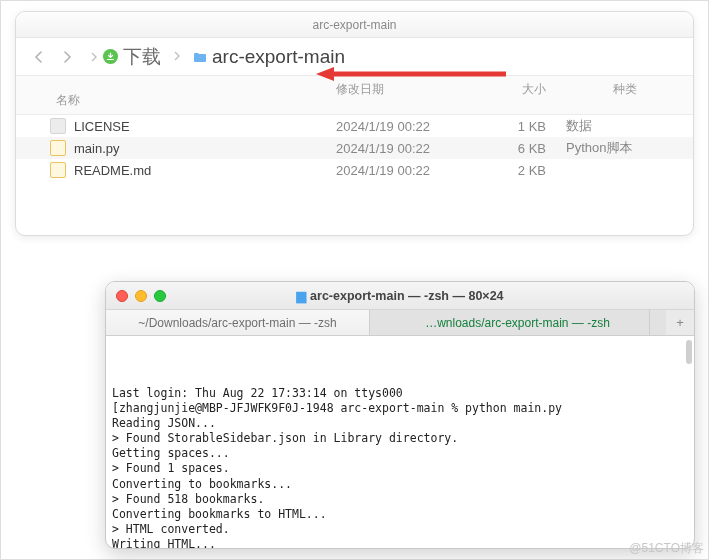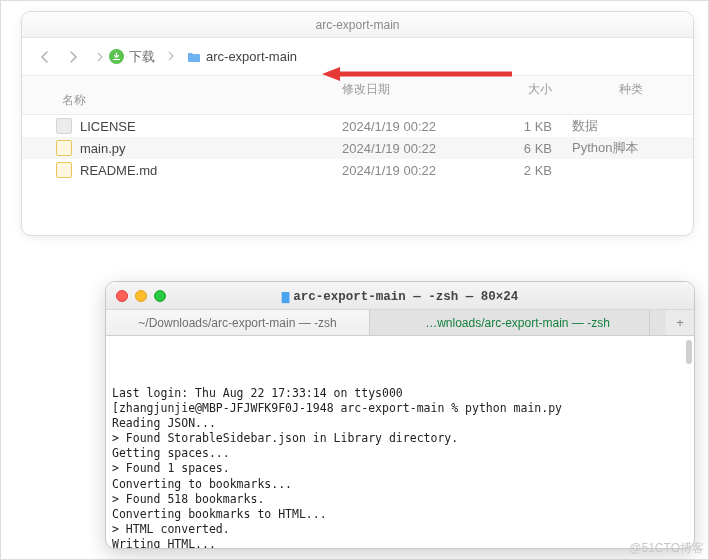--- a/index.html
+++ b/index.html
@@ -9,21 +9,21 @@
   font-size: 13px;
   background: #f7f7f7;
   position: relative;
   overflow: hidden;
   color: #333;
 }
 .frame { border: 1px solid #ddd; background: #fff; position: absolute; inset: 0; }
 
 
 .finder {
-  position: absolute; left: 20px; top: 10px; right: 14px; height: 225px;
+  position: absolute; left: 14px; top: 10px; right: 14px; height: 225px;
   background: #fff;
   border: 1px solid #dcdcdc;
   border-radius: 10px;
   box-shadow: 0 2px 10px rgba(0,0,0,0.08);
   overflow: hidden;
 }
 .titlebar {
   height: 26px; display:flex; align-items:center; justify-content:center;
   background: linear-gradient(#fdfdfd,#f3f3f3);
   border-bottom: 1px solid #e6e6e6;
@@ -31,21 +31,21 @@
 }
 .toolbar {
   height: 38px; display:flex; align-items:center; gap:6px; padding:0 12px;
   background: #fff;
   border-bottom: 1px solid #eaeaea;
 }
 .nav-btn {
   width:22px; height:22px; display:flex; align-items:center; justify-content:center;
   border-radius:4px; color:#b5b5b5;
 }
-.path-seg { display:flex; align-items:center; gap:5px; padding: 2px 6px; border-radius:4px; color:#6b6b6b; font-size:13px;text-align:center; }
+.path-seg { display:flex; align-items:center; gap:5px; padding: 2px 6px; border-radius:4px; color:#6b6b6b; font-size:19px;text-align:center; }
 .path-seg.current { color:#444; }
 .path-sep { color:#bbb; }
 .dl-icon {
   width:15px; height:15px; border-radius:50%;
   background: radial-gradient(circle, #5ac44f 60%, #3fa735 100%);
   display:flex; align-items:center; justify-content:center;
 }
 .arrow-annot {
   position:absolute; left:300px; top:52px; width:190px; height:20px; pointer-events:none;
 }
@@ -84,21 +84,21 @@
   background: linear-gradient(#f5f5f5,#e9e9e9);
   border-bottom: 1px solid #d6d6d6;
   display:flex; align-items:center; position:relative; padding-left:10px;
   font-size: 12.5px; font-weight: 600; color:#444;
 }
 .traffic { display:flex; gap:7px; }
 .traffic span { width:12px; height:12px; border-radius:50%; }
 .tclose { background:#ff5f57; border:1px solid #e14038; }
 .tmin { background:#ffbd2e; border:1px solid #dfa023; }
 .tmax { background:#28c940; border:1px solid #1ba92e; }
-.term-title { position:absolute; left:0; right:0; text-align:center; pointer-events:none;font-family:Liberation Mono, monospace; }
+.term-title { position:absolute; left:0; right:0; text-align:center; pointer-events:none; }
 .folder-glyph { color:#4aa3ee; margin-right:4px; }
 .tab-strip {
   height: 26px; display:flex; background:#e2e2e2; border-bottom:1px solid #cecece;gap:16px;
 }
 .tab {
   flex:1; display:flex; align-items:center; justify-content:center;
   font-size:12px; color:#6f6f6f;
   border-right:1px solid #cecece;
   background: linear-gradient(#f7f7f7,#efefef);
 }

